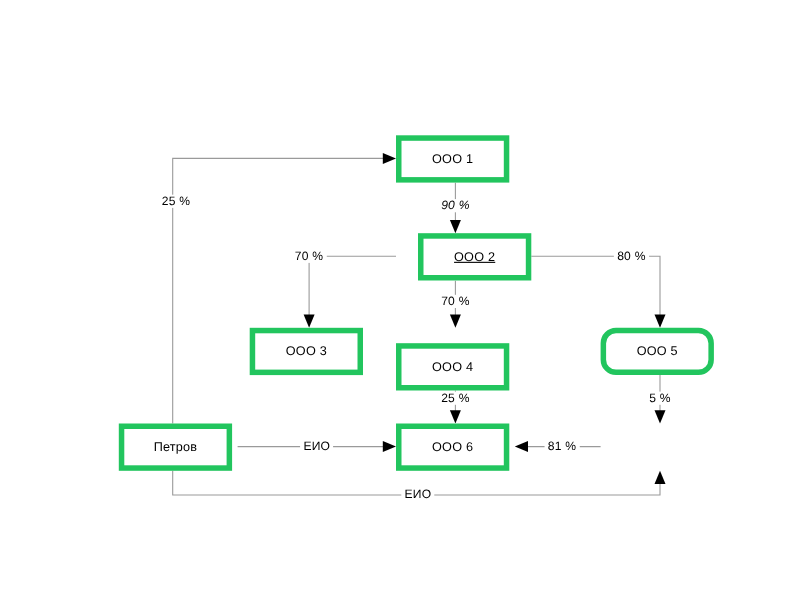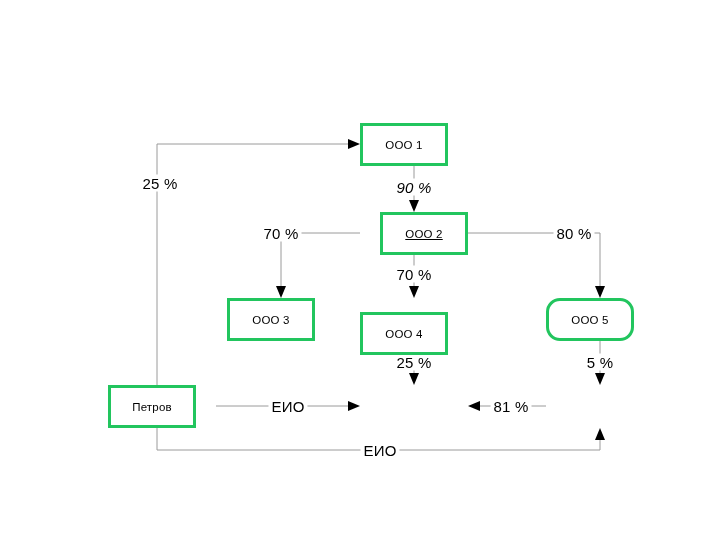--- a/index.html
+++ b/index.html
@@ -23,35 +23,35 @@
   #edges {
     position: absolute;
     left: 0;
     top: 0;
     width: 720px;
     height: 540px;
   }
   .node {
     position: absolute;
     box-sizing: border-box;
-    width: 88px;
+    width: 103px;
     height: 43px;
-    border: 3px solid #22c55e;
+    border: 5px solid #22c55e;
     background: #ffffff;
     display: flex;
     align-items: center;
     justify-content: center;
     font-size: 11.5px;
     color: #000000;
     letter-spacing: 0.2px;
     z-index: 3;
   }
   .edge-label {
     position: absolute;
-    font-size: 15px;
+    font-size: 11px;
     color: #000000;
     background: #ffffff;
     padding: 0 3px;
     white-space: nowrap;
     transform: translate(-50%, -50%);
     z-index: 2;
     letter-spacing: 0.2px;
   }
   svg line, svg polyline, svg path {
     stroke: #9a9a9a;
@@ -132,20 +132,23 @@
   </div>
   <div class="node" style="left:360px; top:298px;margin-top:14px;">
     <span>OOO 4</span>
   </div>
   <div class="node" style="left:546px; top:298px;border-radius:14px;">
     <span>OOO 5</span>
   </div>
   <div class="node" style="left:108px; top:385px;">
     <span>Петров</span>
   </div>
+  <div class="node" style="left:360px; top:385px;">
+    <span>OOO 6</span>
+  </div>
 
   <div class="edge-label" style="left:160px; top:183px;">25 %</div>
   <div class="edge-label" style="left:414px; top:187px;font-style:italic;">90 %</div>
   <div class="edge-label" style="left:281px; top:233px;">70 %</div>
   <div class="edge-label" style="left:414px; top:274px;">70 %</div>
   <div class="edge-label" style="left:574px; top:233px;">80 %</div>
   <div class="edge-label" style="left:414px; top:362px;">25 %</div>
   <div class="edge-label" style="left:600px; top:362px;">5 %</div>
   <div class="edge-label" style="left:511px; top:406px;">81 %</div>
   <div class="edge-label" style="left:288px; top:406px;">ЕИО</div>

